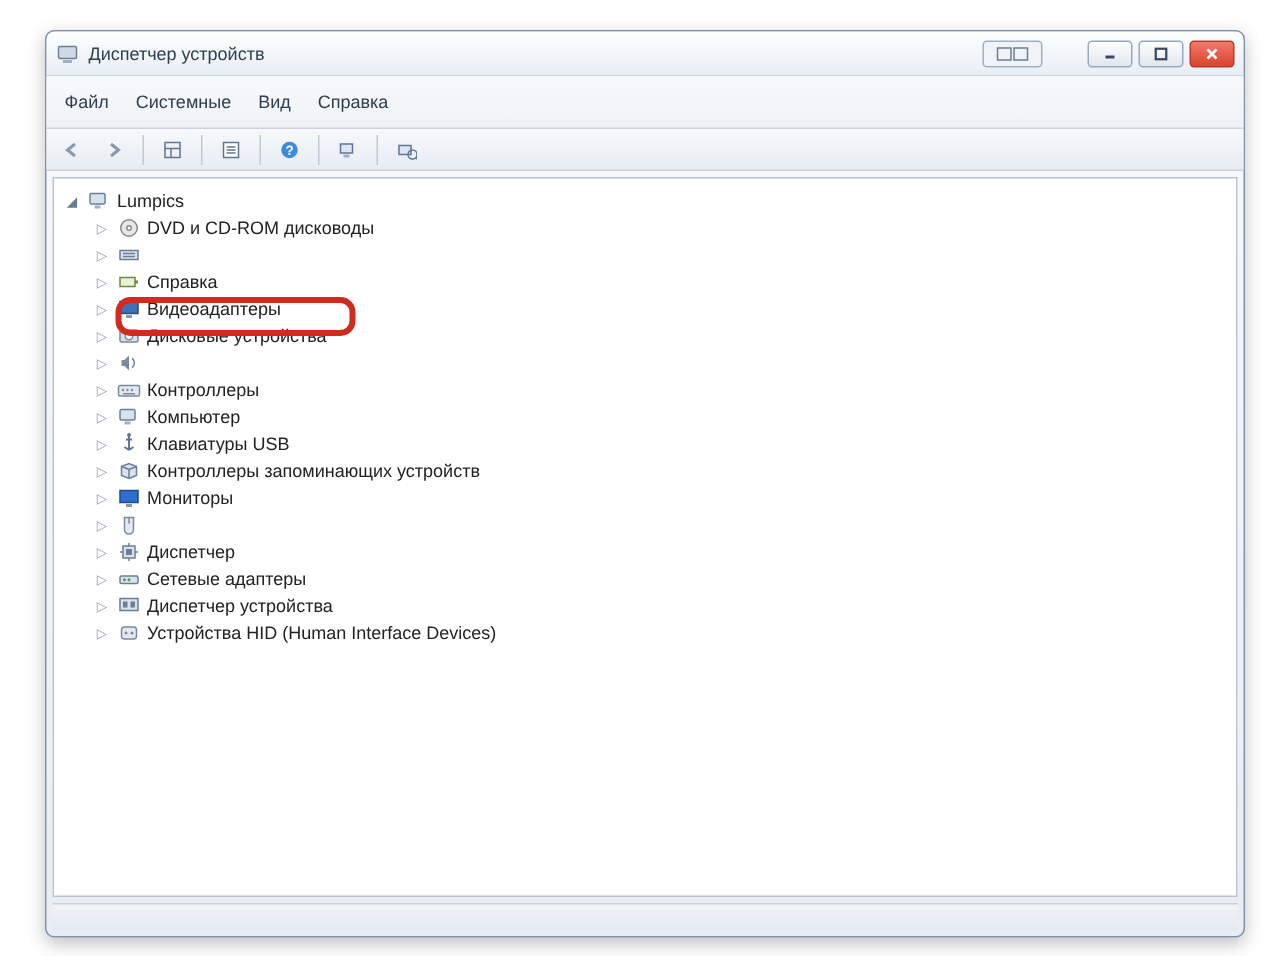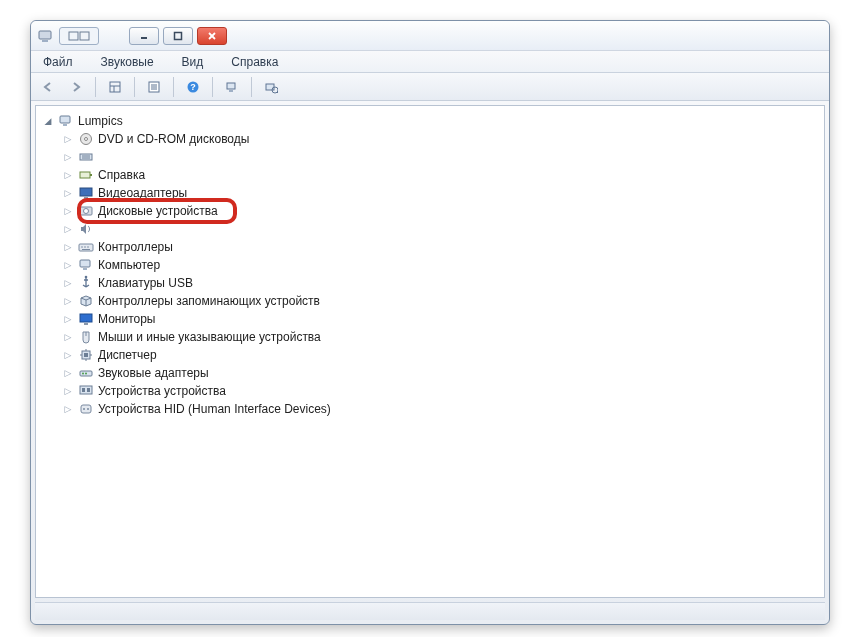--- a/index.html
+++ b/index.html
@@ -52,22 +52,22 @@
     border:1px solid #9fb0c6; border-radius:3px;
     background:#f0f4f9;
     display:flex; align-items:center; justify-content:center;
     margin-right: 30px;
   }
   .menubar {
     height: 22px;
     display:flex; align-items:center;
     background: linear-gradient(#f8f9fb,#eef2f7);
     border-bottom: 1px solid #c9d2de;
-    padding: 4px 4px;
-    gap: 12px;
+    padding: 17px 4px;
+    gap: 2px;
     text-align: center;
   }
   .menuitem { padding: 2px 8px; color:#2e3d50; cursor:default; }
   .toolbar {
     height: 28px;
     display:flex; align-items:center;
     background: linear-gradient(#f6f8fb,#e7ecf3);
     border-bottom: 1px solid #c6cfdb;
     padding: 0 6px;
     gap: 6px;
@@ -122,20 +122,21 @@
 
 <div class="window">
 
   <div class="titlebar">
     <span class="appicon">
       <svg width="16" height="16" viewBox="0 0 16 16">
         <rect x="2" y="3" width="12" height="8" rx="1" fill="#cfd8e5" stroke="#6d7f98"></rect>
         <rect x="5" y="12" width="6" height="2" fill="#9fb0c6"></rect>
       </svg>
     </span>
+    <span class="title">Диспетчер устройств</span>
     <span class="snap">
       <svg width="22" height="10" viewBox="0 0 22 10">
         <rect x="1" y="1" width="9" height="8" fill="none" stroke="#6b7d94"></rect>
         <rect x="12" y="1" width="9" height="8" fill="none" stroke="#6b7d94"></rect>
       </svg>
     </span>
     <div class="winbtns">
       <div class="winbtn">
         <svg width="10" height="10">
             <line x1="2" y1="7" x2="8" y2="7" stroke="#3a4a5e" stroke-width="2"></line>
@@ -150,21 +151,21 @@
         <svg width="10" height="10">
             <line x1="2" y1="2" x2="8" y2="8" stroke="#fff" stroke-width="1.8"></line>
             <line x1="8" y1="2" x2="2" y2="8" stroke="#fff" stroke-width="1.8"></line>
           </svg>
       </div>
     </div>
   </div>
 
   <div class="menubar">
     <div class="menuitem">Файл</div>
-    <div class="menuitem">Звуковые</div>
+    <div class="menuitem">Системные</div>
     <div class="menuitem">Вид</div>
     <div class="menuitem">Справка</div>
   </div>
 
   <div class="toolbar">
     <div class="tbtn">
       <svg width="14" height="14">
           <path d="M9 3 L4 7 L9 11" fill="none" stroke="#8a98ab" stroke-width="2"></path>
         </svg>
     </div>
@@ -364,21 +365,20 @@
             </li>
             <li>
               <div class="node">
                 <span class="expander" style="color: rgb(154, 166, 182);">▷</span>
                 <span class="icon">
                   <svg width="16" height="16" viewBox="0 0 16 16">
                     <path d="M5 3h6v8a3 3 0 0 1-6 0z" fill="#e4e9f0" stroke="#7a8aa0"></path>
                     <line x1="8" y1="3" x2="8" y2="7" stroke="#7a8aa0"></line>
                   </svg>
                 </span>
-                <span>Мыши и иные указывающие устройства</span>
               </div>
             </li>
             <li>
               <div class="node">
                 <span class="expander" style="color: rgb(154, 166, 182);">▷</span>
                 <span class="icon">
                   <svg width="16" height="16" viewBox="0 0 16 16">
                     <rect x="4" y="4" width="8" height="8" fill="#d9e3ef" stroke="#6c7e95"></rect>
                     <rect x="6" y="6" width="4" height="4" fill="#6c7e95"></rect>
                     <line x1="8" y1="2" x2="8" y2="4" stroke="#6c7e95"></line>
@@ -393,34 +393,34 @@
             <li>
               <div class="node">
                 <span class="expander" style="color: rgb(154, 166, 182);">▷</span>
                 <span class="icon">
                   <svg width="16" height="16" viewBox="0 0 16 16">
                     <rect x="2" y="6" width="12" height="5" rx="1" fill="#d9e3ef" stroke="#6c7e95"></rect>
                     <circle cx="5" cy="8.5" r="1" fill="#4a9b4a"></circle>
                     <circle cx="8" cy="8.5" r="1" fill="#4a9b4a"></circle>
                   </svg>
                 </span>
-                <span>Звуковые адаптеры</span>
+                <span>Сетевые адаптеры</span>
               </div>
             </li>
             <li>
               <div class="node">
                 <span class="expander" style="color: rgb(154, 166, 182);">▷</span>
                 <span class="icon">
                   <svg width="16" height="16" viewBox="0 0 16 16">
                     <rect x="2" y="3" width="12" height="8" fill="#d9e3ef" stroke="#6c7e95"></rect>
                     <rect x="4" y="5" width="3" height="4" fill="#6c7e95"></rect>
                     <rect x="9" y="5" width="3" height="4" fill="#6c7e95"></rect>
                   </svg>
                 </span>
-                <span>Устройства устройства</span>
+                <span>Диспетчер устройства</span>
               </div>
             </li>
             <li>
               <div class="node">
                 <span class="expander" style="color: rgb(154, 166, 182);">▷</span>
                 <span class="icon">
                   <svg width="16" height="16" viewBox="0 0 16 16">
                     <rect x="3" y="4" width="10" height="8" rx="2" fill="#e4e9f0" stroke="#7a8aa0"></rect>
                     <circle cx="6" cy="8" r="1" fill="#7a8aa0"></circle>
                     <circle cx="10" cy="8" r="1" fill="#7a8aa0"></circle>

